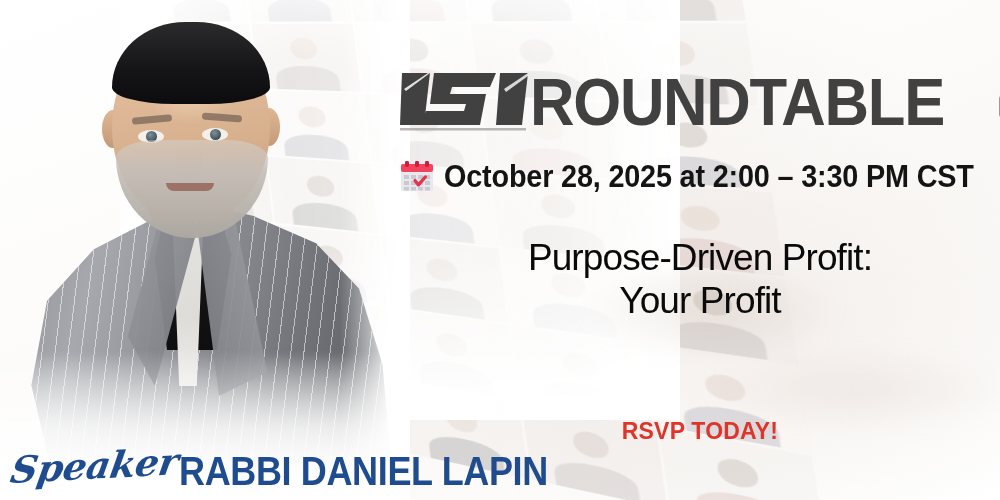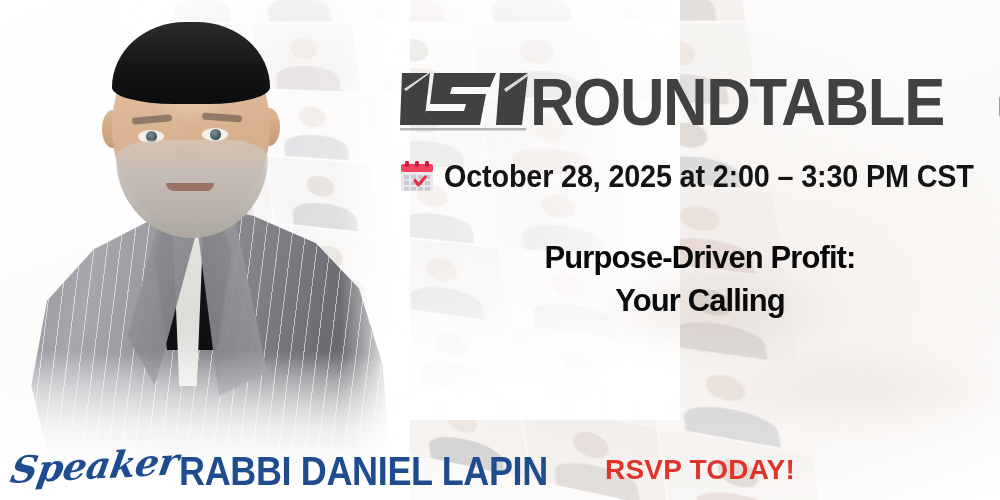--- a/index.html
+++ b/index.html
@@ -261,40 +261,39 @@
     transform-origin:left center;
     white-space:nowrap;
   }
 
   
   .headline{
     position:absolute; left:0; top:236px;
     width:600px;
     text-align:center;
     font-family:"Liberation Sans", sans-serif;
-    font-weight:700;
-    font-size:31px;
+    font-weight:400;
+    font-size:37px;
     line-height:43px;
     letter-spacing:-0.9px;
     color:#0a0a0a;
   }
   .headline .ln{ display:block; }
 
   
   .rsvp{
     position:absolute; left:0; top:409px;
     width:600px;
     text-align:center;
     font-family:"Liberation Sans", sans-serif;
     font-weight:700;
-    font-size:28px;
+    font-size:23px;
     line-height:44px;
     letter-spacing:0.2px;
     color:#E0342A;
-    margin-top:39px;
   }
 
   
   .speaker-row{
     position:absolute; left:8px; top:438px;
     width:400px; height:56px;
     display:flex; align-items:flex-end;
   }
   .speaker-script{
     font-family:"DejaVu Serif", serif;
@@ -487,21 +486,21 @@
               <rect x="25" y="27" width="5" height="3.5"></rect>
           </g>
           <path d="M15 20.5l3.4 4.4 7-8" stroke="#E5334B" stroke-width="3.2" fill="none" stroke-linecap="round" stroke-linejoin="round"></path>
         </svg>
       </div>
       <div class="date-text">October 28, 2025 at 2:00 – 3:30 PM CST</div>
     </div>
 
     <div class="headline">
       <span class="ln">Purpose-Driven Profit:</span>
-      <span class="ln">Your Calling</span>
+      <span class="ln">Your Profit</span>
     </div>
 
     <div class="rsvp">RSVP TODAY!</div>
   </div>
 
   <div class="speaker-row">
     <div class="speaker-script">Speaker</div>
     <div class="speaker-name">RABBI DANIEL LAPIN</div>
   </div>
 

